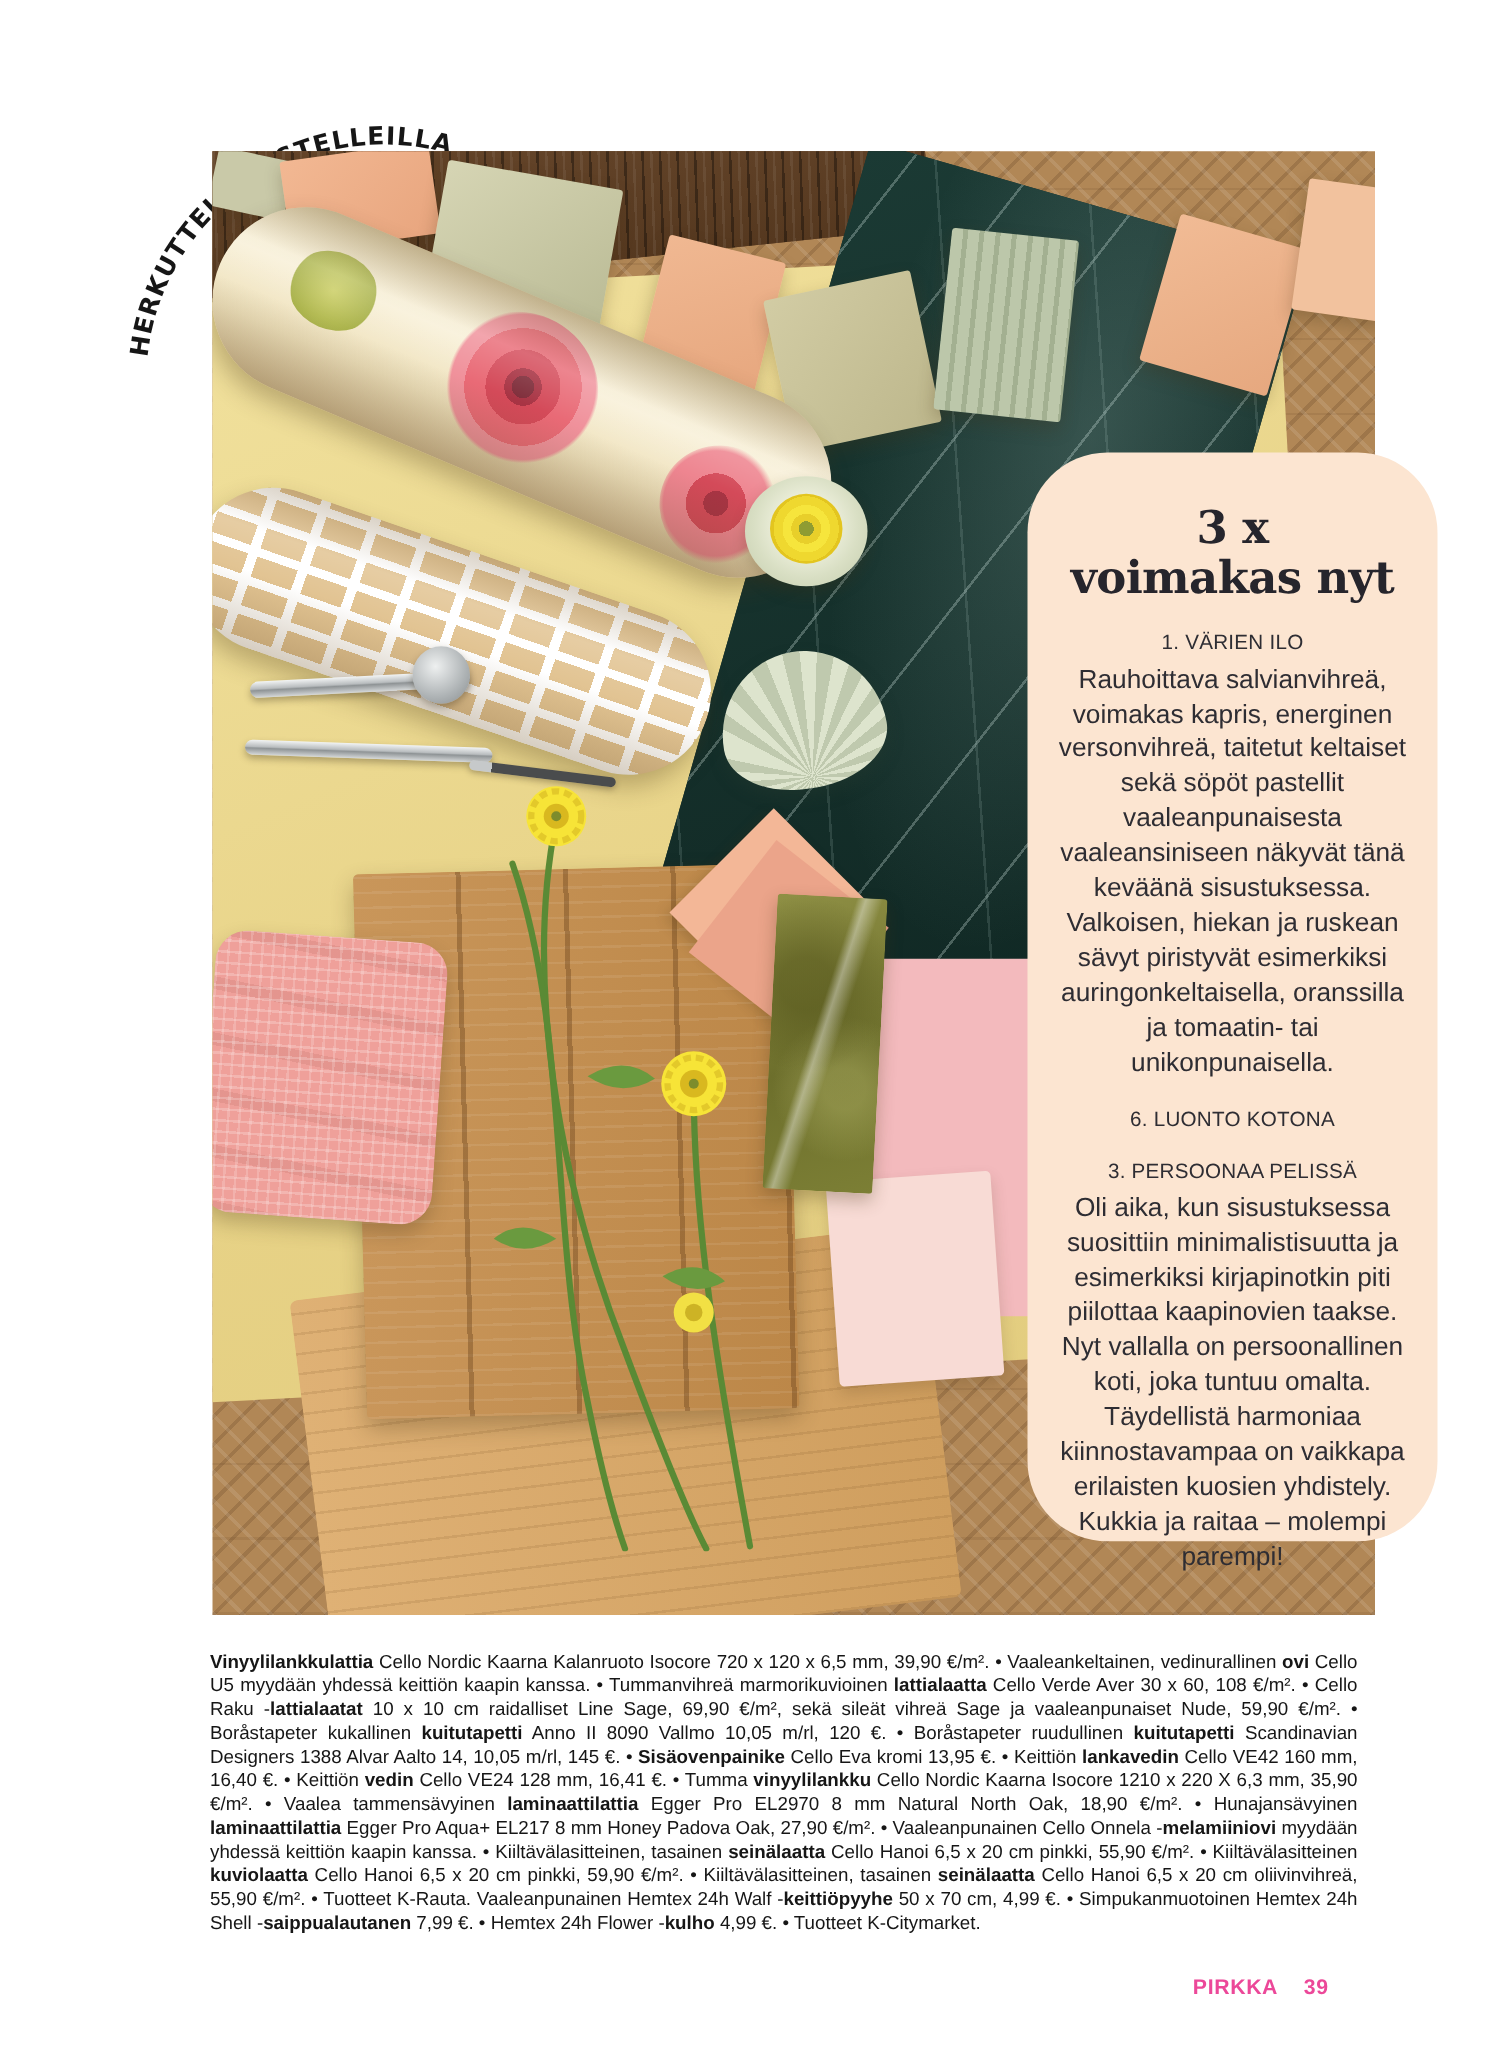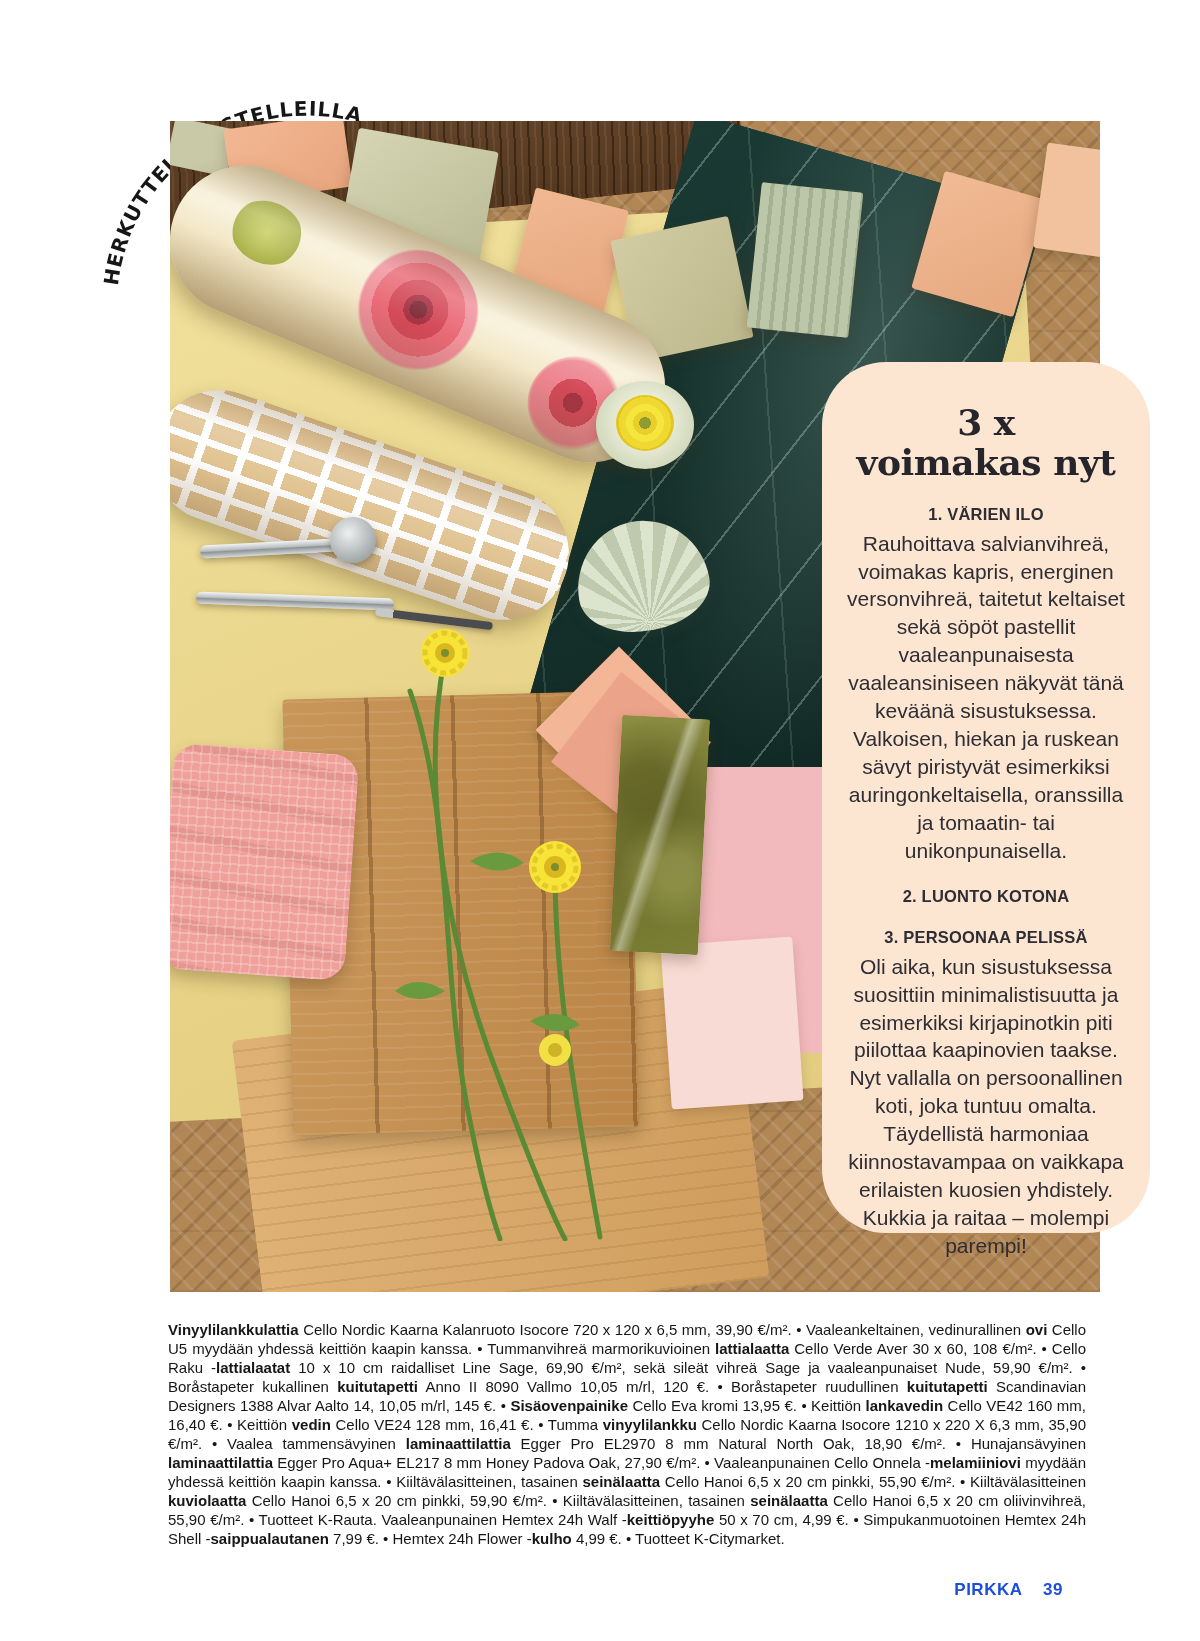--- a/index.html
+++ b/index.html
@@ -119,31 +119,31 @@
       linear-gradient(160deg,#8f9045,#6d6f2c 55%,#7c7f35);
     box-shadow:0 6px 14px rgba(70,50,20,.30);}
   .flowers{left:180px;top:440px;width:420px;height:680px;z-index:8;}
 
   
   .card{position:absolute;left:822px;top:362px;width:328px;height:871px;z-index:30;
     background:#fce5d1;border-radius:64px;box-sizing:border-box;padding:40px 24px 0;
     color:#2e2d33;text-align:center;}
   .card-title{margin:0 0 22px;font-family:"DejaVu Serif", serif;font-weight:700;
     font-size:36px;line-height:1.12;letter-spacing:-0.5px;color:#26252c;}
-  .card-heading{margin:22px 0 6px;font-size:16.5px;font-weight:bold;letter-spacing:.2px;}
+  .card-heading{margin:22px 0 6px;font-size:16.5px;font-weight:normal;letter-spacing:.2px;}
   .card-body{margin:0;font-size:21px;line-height:1.33;}
 
   
   .caption{position:absolute;left:168px;top:1320px;width:918px;margin:0;
     font-size:15px;line-height:19px;color:#161616;text-align:justify;}
   .caption .b{font-weight:bold;}
 
   
   .footer{position:absolute;top:1580px;right:137px;font-size:17px;font-weight:bold;
-    color:#1d4ed8;letter-spacing:.5px;}
+    color:#ec4899;letter-spacing:.5px;}
   .footer .pageno{margin-left:16px;}
 </style>
 </head>
 <body>
 
 <svg class="arc-svg" viewBox="0 0 310 270">
   <defs>
     <path id="arcPath" d="M 60 256 A 190 190 0 0 1 298 92" fill="none"></path>
   </defs>
   <text font-size="20" font-weight="bold" letter-spacing="1" fill="#161616" font-family="&quot;DejaVu Sans&quot;, sans-serif">
@@ -223,21 +223,21 @@
   </svg>
 </div>
 
 <aside class="card">
   <h2 class="card-title">
     <span style="display:block">3 x</span>
     <span style="display:block">voimakas nyt</span>
   </h2>
   <h3 class="card-heading">1. VÄRIEN ILO</h3>
   <p class="card-body">Rauhoittava salvianvihreä, voimakas kapris, energinen versonvihreä, taitetut keltaiset sekä söpöt pastellit vaaleanpunaisesta vaaleansiniseen näkyvät tänä keväänä sisustuksessa. Valkoisen, hiekan ja ruskean sävyt piristyvät esimerkiksi auringonkeltaisella, oranssilla ja tomaatin- tai unikonpunaisella.</p>
-  <h3 class="card-heading">2. LUONTO KOTONA</h3>
+  <h3 class="card-heading">6. LUONTO KOTONA</h3>
   <h3 class="card-heading">3. PERSOONAA PELISSÄ</h3>
   <p class="card-body">Oli aika, kun sisustuksessa suosittiin minimalistisuutta ja esimerkiksi kirjapinotkin piti piilottaa kaapinovien taakse. Nyt vallalla on persoonallinen koti, joka tuntuu omalta. Täydellistä harmoniaa kiinnostavampaa on vaikkapa erilaisten kuosien yhdistely. Kukkia ja raitaa – molempi parempi!</p>
 </aside>
 
 <p class="caption"><span class="b">Vinyylilankkulattia</span><span> Cello Nordic Kaarna Kalanruoto Isocore 720 x 120 x 6,5 mm, 39,90 €/m². • Vaaleankeltainen, vedinurallinen </span><span class="b">ovi</span><span> Cello U5 myydään yhdessä keittiön kaapin kanssa. • Tummanvihreä marmorikuvioinen </span><span class="b">lattialaatta</span><span> Cello Verde Aver 30 x 60, 108 €/m². • Cello Raku -</span><span class="b">lattialaatat</span><span> 10 x 10 cm raidalliset Line Sage, 69,90 €/m², sekä sileät vihreä Sage ja vaaleanpunaiset Nude, 59,90 €/m². • Boråstapeter kukallinen </span><span class="b">kuitutapetti</span><span> Anno II 8090 Vallmo 10,05 m/rl, 120 €. • Boråstapeter ruudullinen </span><span class="b">kuitutapetti</span><span> Scandinavian Designers 1388 Alvar Aalto 14, 10,05 m/rl, 145 €. • </span><span class="b">Sisäovenpainike</span><span> Cello Eva kromi 13,95 €. • Keittiön </span><span class="b">lankavedin</span><span> Cello VE42 160 mm, 16,40 €. • Keittiön </span><span class="b">vedin</span><span> Cello VE24 128 mm, 16,41 €. • Tumma </span><span class="b">vinyylilankku</span><span> Cello Nordic Kaarna Isocore 1210 x 220 X 6,3 mm, 35,90 €/m². • Vaalea tammensävyinen </span><span class="b">laminaattilattia</span><span> Egger Pro EL2970 8 mm Natural North Oak, 18,90 €/m². • Hunajansävyinen </span><span class="b">laminaattilattia</span><span> Egger Pro Aqua+ EL217 8 mm Honey Padova Oak, 27,90 €/m². • Vaaleanpunainen Cello Onnela -</span><span class="b">melamiiniovi</span><span> myydään yhdessä keittiön kaapin kanssa. • Kiiltävälasitteinen, tasainen </span><span class="b">seinälaatta</span><span> Cello Hanoi 6,5 x 20 cm pinkki, 55,90 €/m². • Kiiltävälasitteinen </span><span class="b">kuviolaatta</span><span> Cello Hanoi 6,5 x 20 cm pinkki, 59,90 €/m². • Kiiltävälasitteinen, tasainen </span><span class="b">seinälaatta</span><span> Cello Hanoi 6,5 x 20 cm oliivinvihreä, 55,90 €/m². • Tuotteet K-Rauta. Vaaleanpunainen Hemtex 24h Walf -</span><span class="b">keittiöpyyhe</span><span> 50 x 70 cm, 4,99 €. • Simpukanmuotoinen Hemtex 24h Shell -</span><span class="b">saippualautanen</span><span> 7,99 €. • Hemtex 24h Flower -</span><span class="b">kulho</span><span> 4,99 €. • Tuotteet K-Citymarket.</span></p>
 
 <div class="footer">
   <span>PIRKKA</span>
   <span class="pageno">39</span>
 </div>

